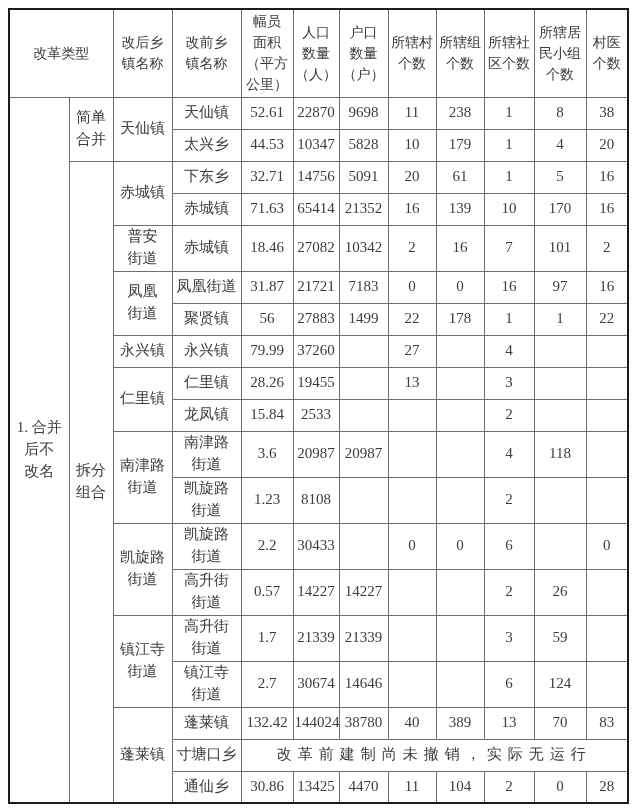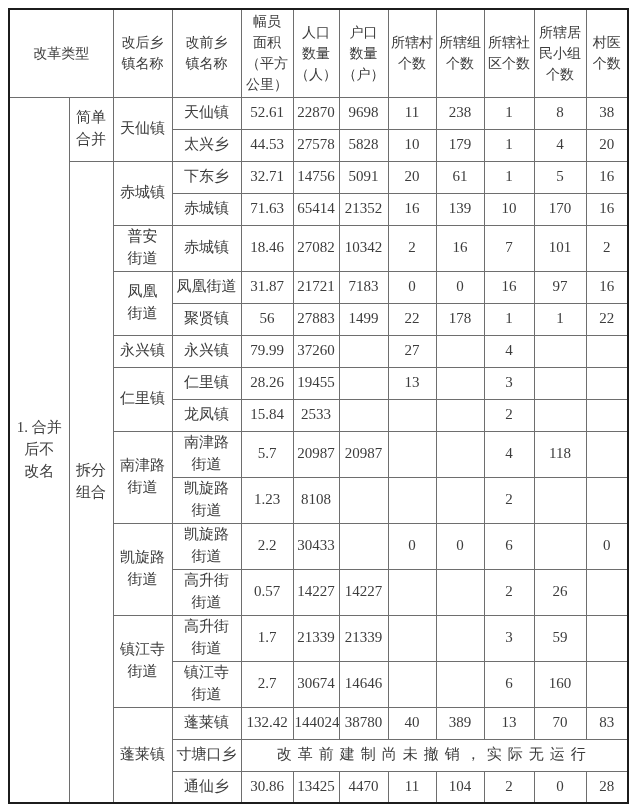--- a/index.html
+++ b/index.html
@@ -108,21 +108,21 @@
         <td>9698</td>
         <td>11</td>
         <td>238</td>
         <td>1</td>
         <td>8</td>
         <td>38</td>
       </tr>
       <tr class="s">
         <td>太兴乡</td>
         <td>44.53</td>
-        <td>27578</td>
+        <td>10347</td>
         <td>5828</td>
         <td>10</td>
         <td>179</td>
         <td>1</td>
         <td>4</td>
         <td>20</td>
       </tr>
       <tr class="s">
         <td rowspan="17">拆分
 组合</td>
@@ -218,21 +218,21 @@
         <td></td>
         <td>2</td>
         <td></td>
         <td></td>
       </tr>
       <tr class="d">
         <td rowspan="2">南津路
 街道</td>
         <td>南津路
 街道</td>
-        <td>5.7</td>
+        <td>3.6</td>
         <td>20987</td>
         <td>20987</td>
         <td></td>
         <td></td>
         <td>4</td>
         <td>118</td>
         <td></td>
       </tr>
       <tr class="d">
         <td>凯旋路
@@ -288,21 +288,21 @@
       </tr>
       <tr class="d">
         <td>镇江寺
 街道</td>
         <td>2.7</td>
         <td>30674</td>
         <td>14646</td>
         <td></td>
         <td></td>
         <td>6</td>
-        <td>160</td>
+        <td>124</td>
         <td></td>
       </tr>
       <tr class="s">
         <td rowspan="3">蓬莱镇</td>
         <td>蓬莱镇</td>
         <td>132.42</td>
         <td>144024</td>
         <td>38780</td>
         <td>40</td>
         <td>389</td>

